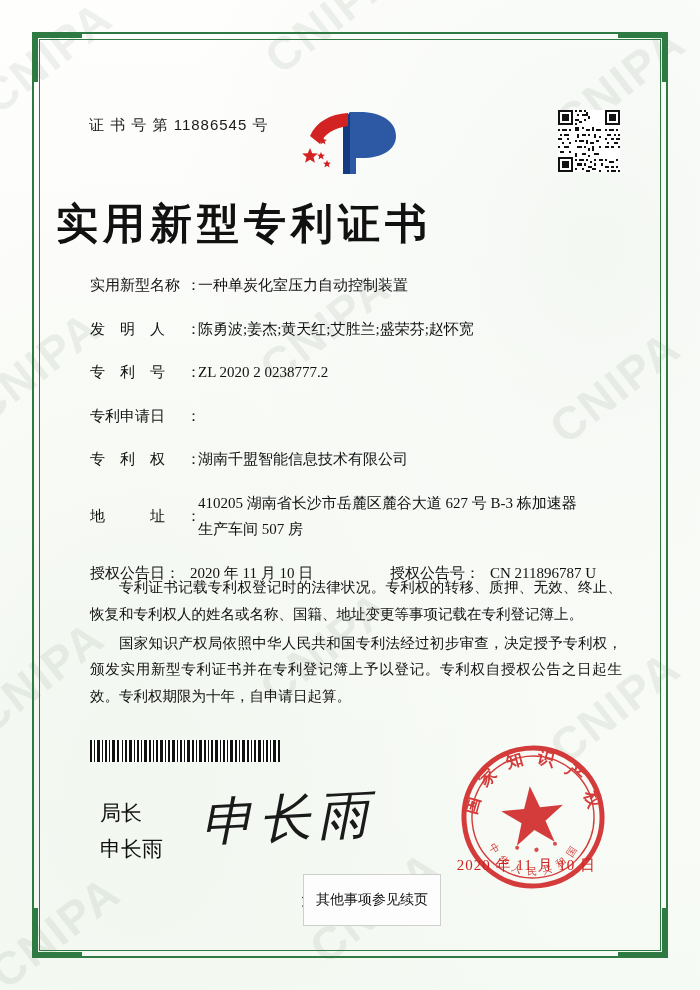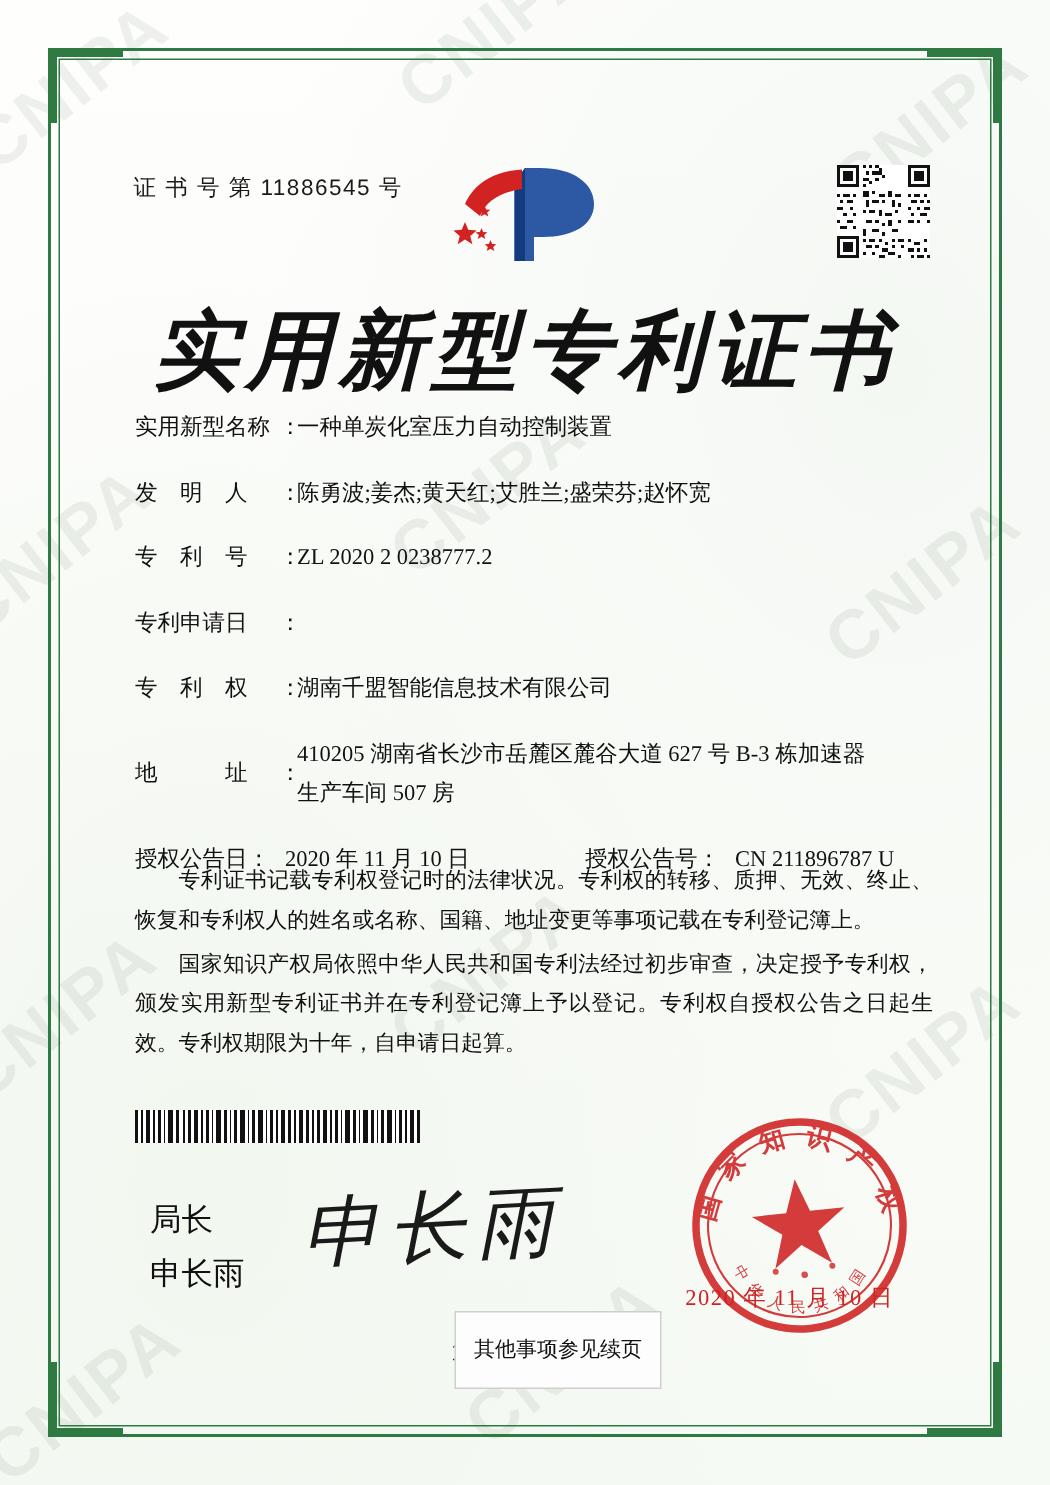--- a/index.html
+++ b/index.html
@@ -81,27 +81,26 @@
 
   
   .logo{
     position:absolute;left:50%;top:50px;
     transform:translateX(-50%);
     width:120px;height:72px;
   }
 
   .title{
     position:absolute;left:0;right:0;top:140px;
-    text-align:center;
-    font-size:57px;
+    text-align:left;
+    font-size:42px;
     font-weight:bold;
     letter-spacing:5px;
     color:#111;
     font-family:"Liberation Serif", serif;
-    font-style:italic;
   }
 
   .fields{
     position:absolute;left:34px;right:20px;top:218px;
     font-size:15px;
     color:#111;
     line-height:1.5;
   }
   .row{
     display:flex;

